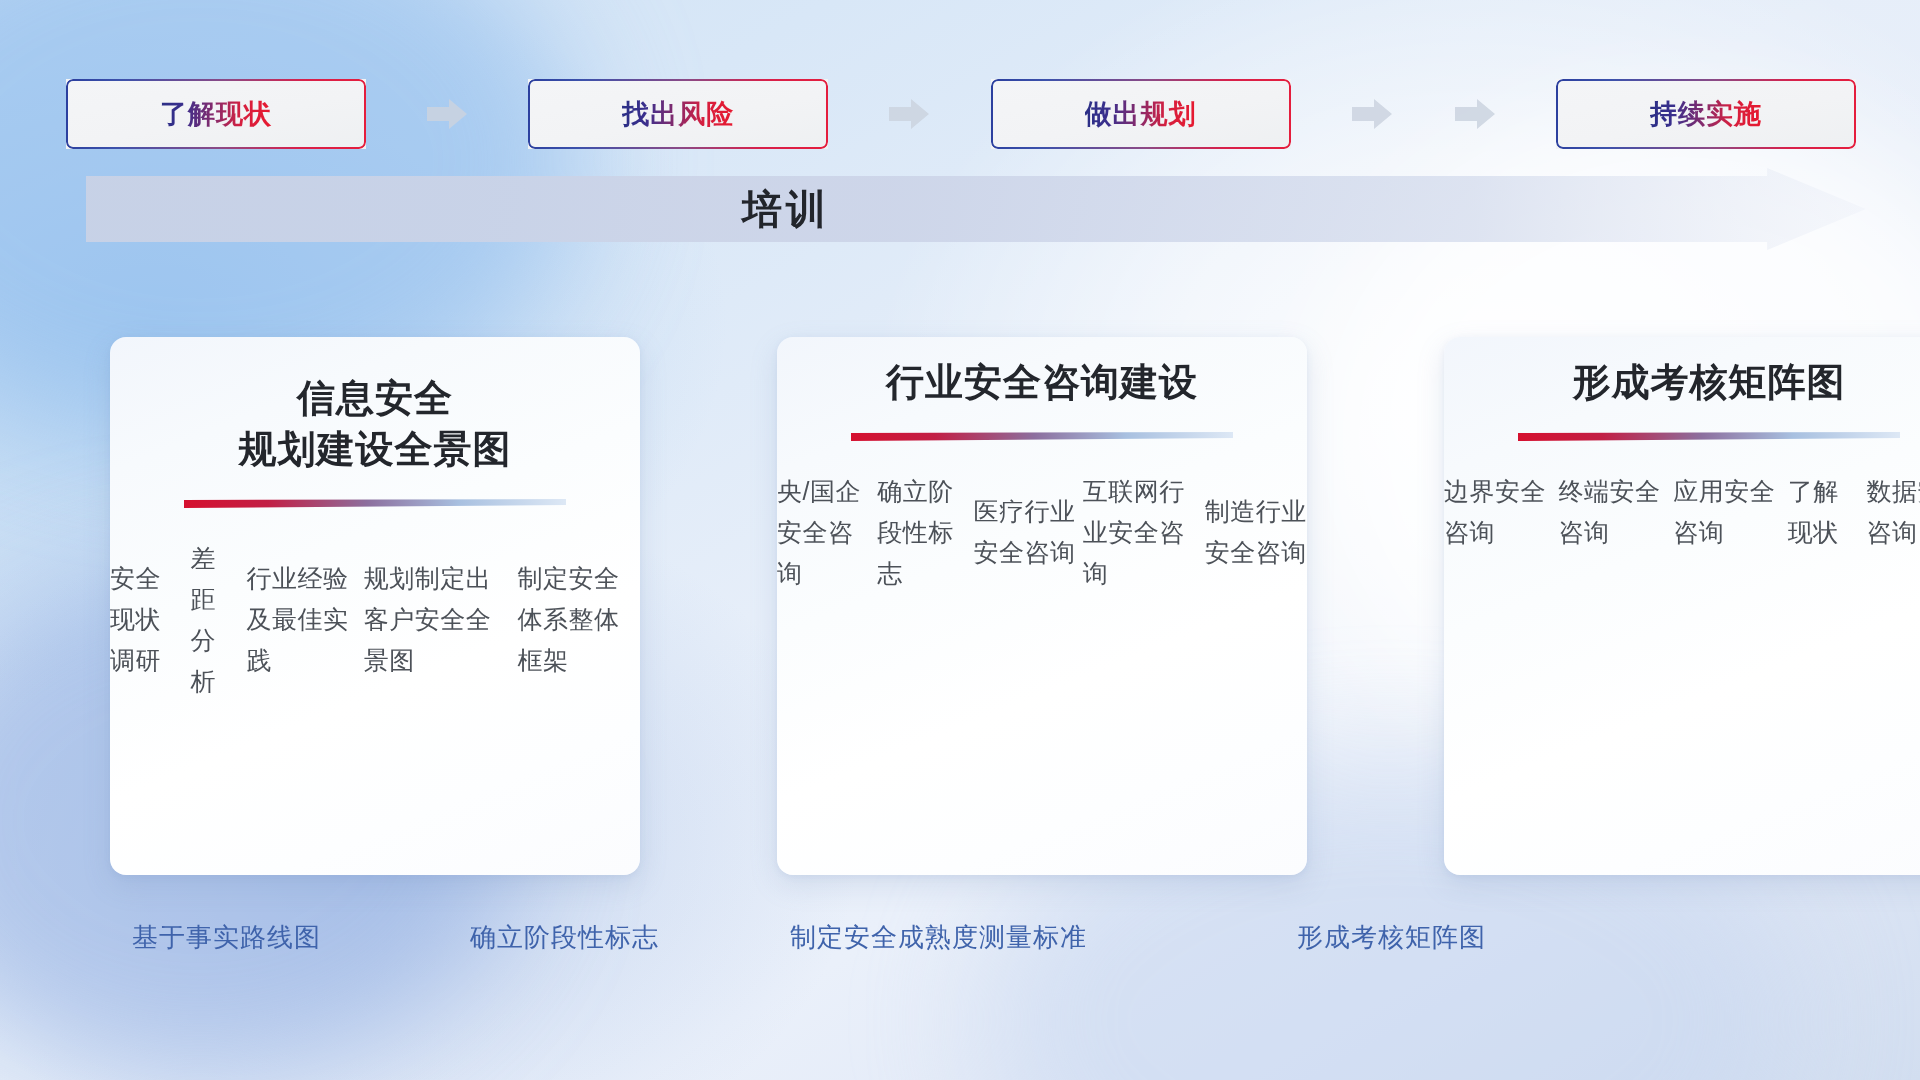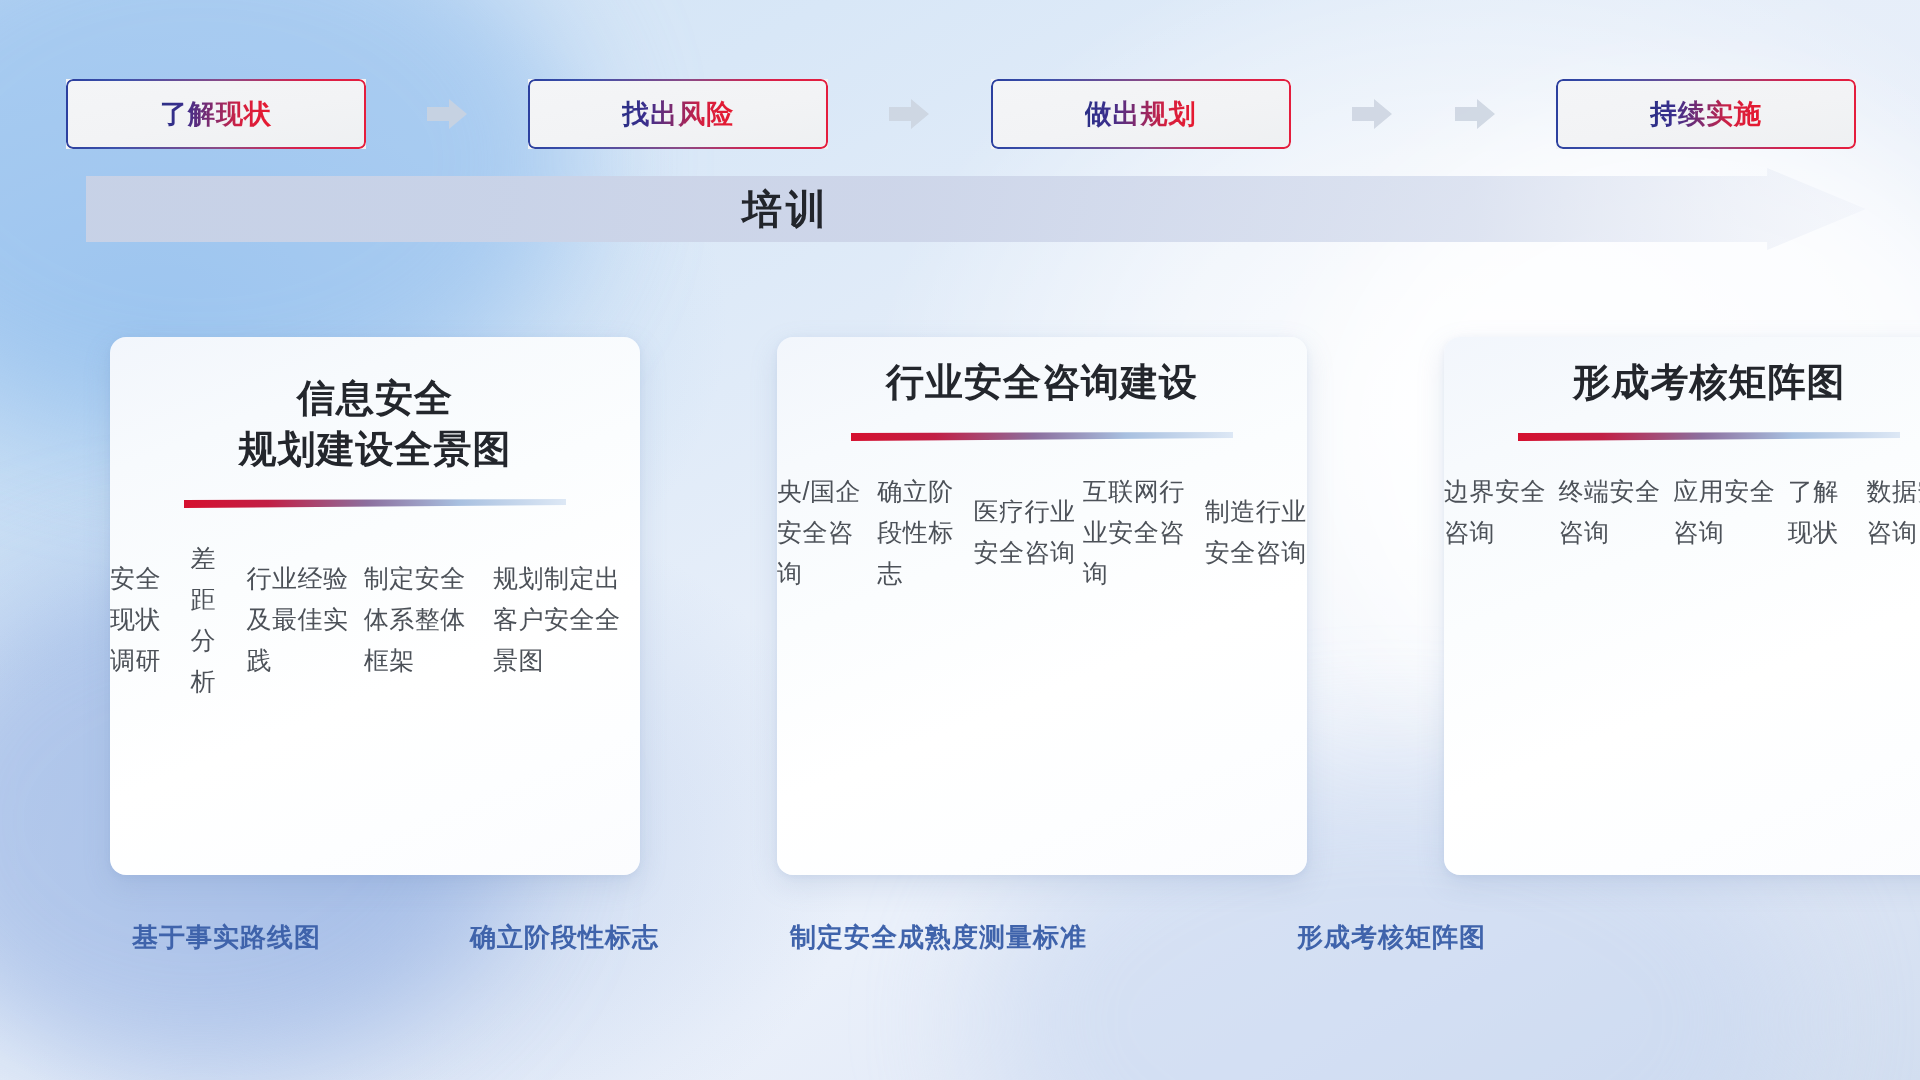--- a/index.html
+++ b/index.html
@@ -115,21 +115,21 @@
   .card-list-item {
     font-size: 25px; color: #4c5158; line-height: 1.64; letter-spacing: 0.5px;
   }
 
   
   #footer {
     position: absolute; left: 0; top: 920px; width: 1920px; height: 50px;
   }
   .footer-label {
     position: absolute; top: 0;
-    font-size: 26px; font-weight: 700; color: #3f63ab; letter-spacing: 1px;
+    font-size: 26px; font-weight: 400; color: #3f63ab; letter-spacing: 1px;
     white-space: nowrap;
   }
 </style>
 </head>
 <body>
 
 <div id="stage">
 
   <div class="blob blob-a"></div>
   <div class="blob blob-b"></div>
@@ -228,22 +228,22 @@
             </linearGradient>
           </defs>
           <path d="M0 1 L382 0 L382 6 L0 9 Z" fill="url(#divG1)"></path>
         </svg>
       </div>
 
       <div class="card-list">
         <div class="card-list-item">安全现状调研</div>
         <div class="card-list-item">差距分析</div>
         <div class="card-list-item">行业经验及最佳实践</div>
+        <div class="card-list-item">规划制定出客户安全全景图</div>
         <div class="card-list-item">制定安全体系整体框架</div>
-        <div class="card-list-item">规划制定出客户安全全景图</div>
       </div>
     </div>
 
     <div class="card">
       <div class="card-accent">
         <svg viewBox="0 0 537 456" preserveAspectRatio="none">
           <defs>
             <linearGradient id="accG2" x1="0" y1="0" x2="0.25" y2="1">
               <stop offset="0%" stop-color="#e51d3c" stop-opacity="0.05"></stop>
               <stop offset="40%" stop-color="#e51d3c" stop-opacity="0.45"></stop>

